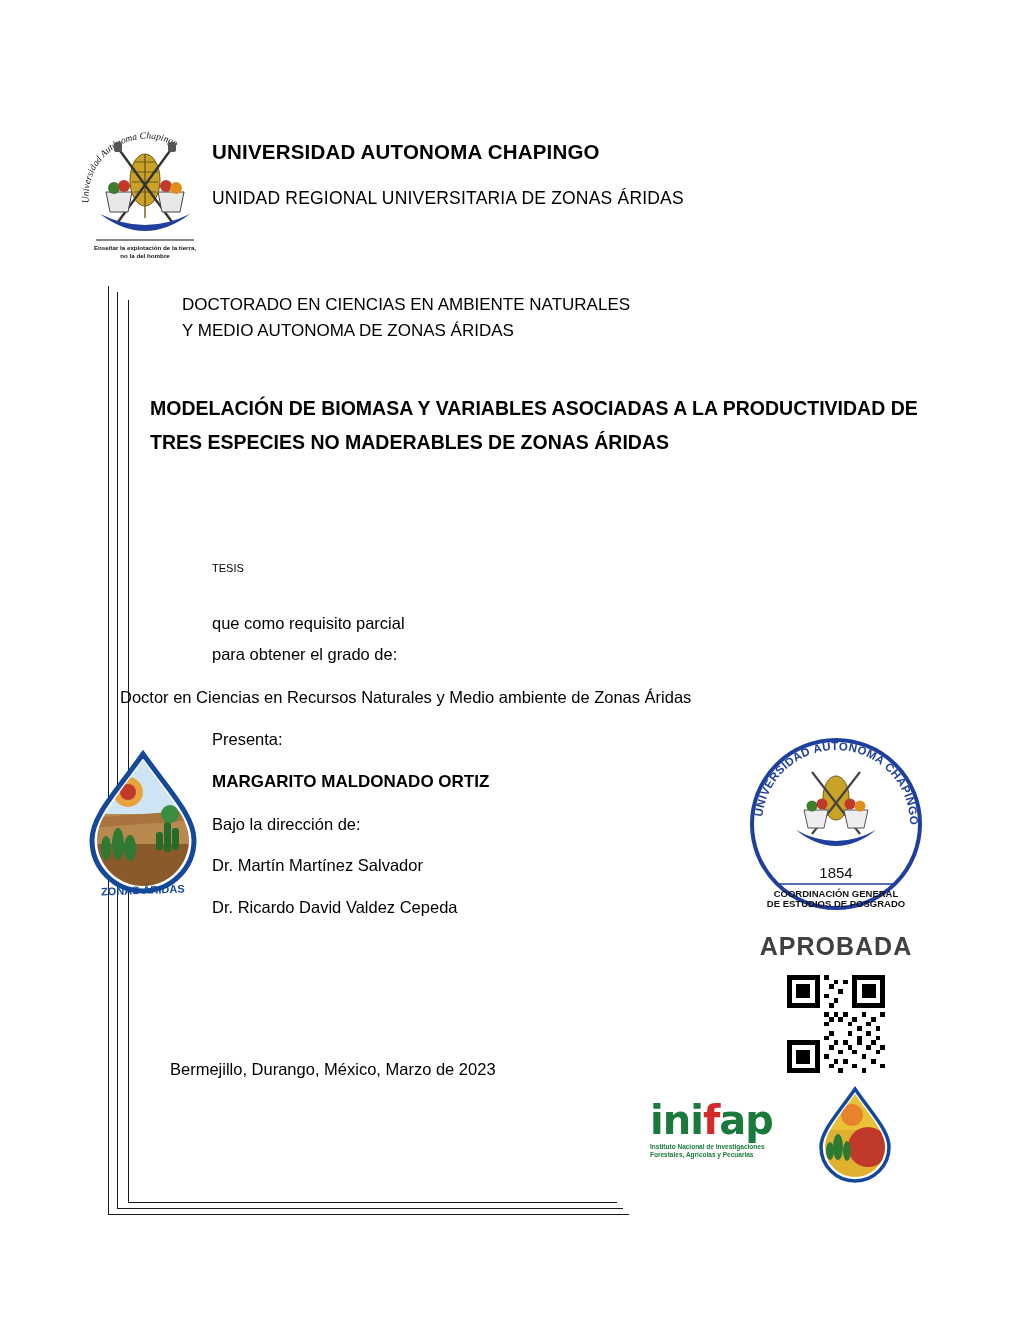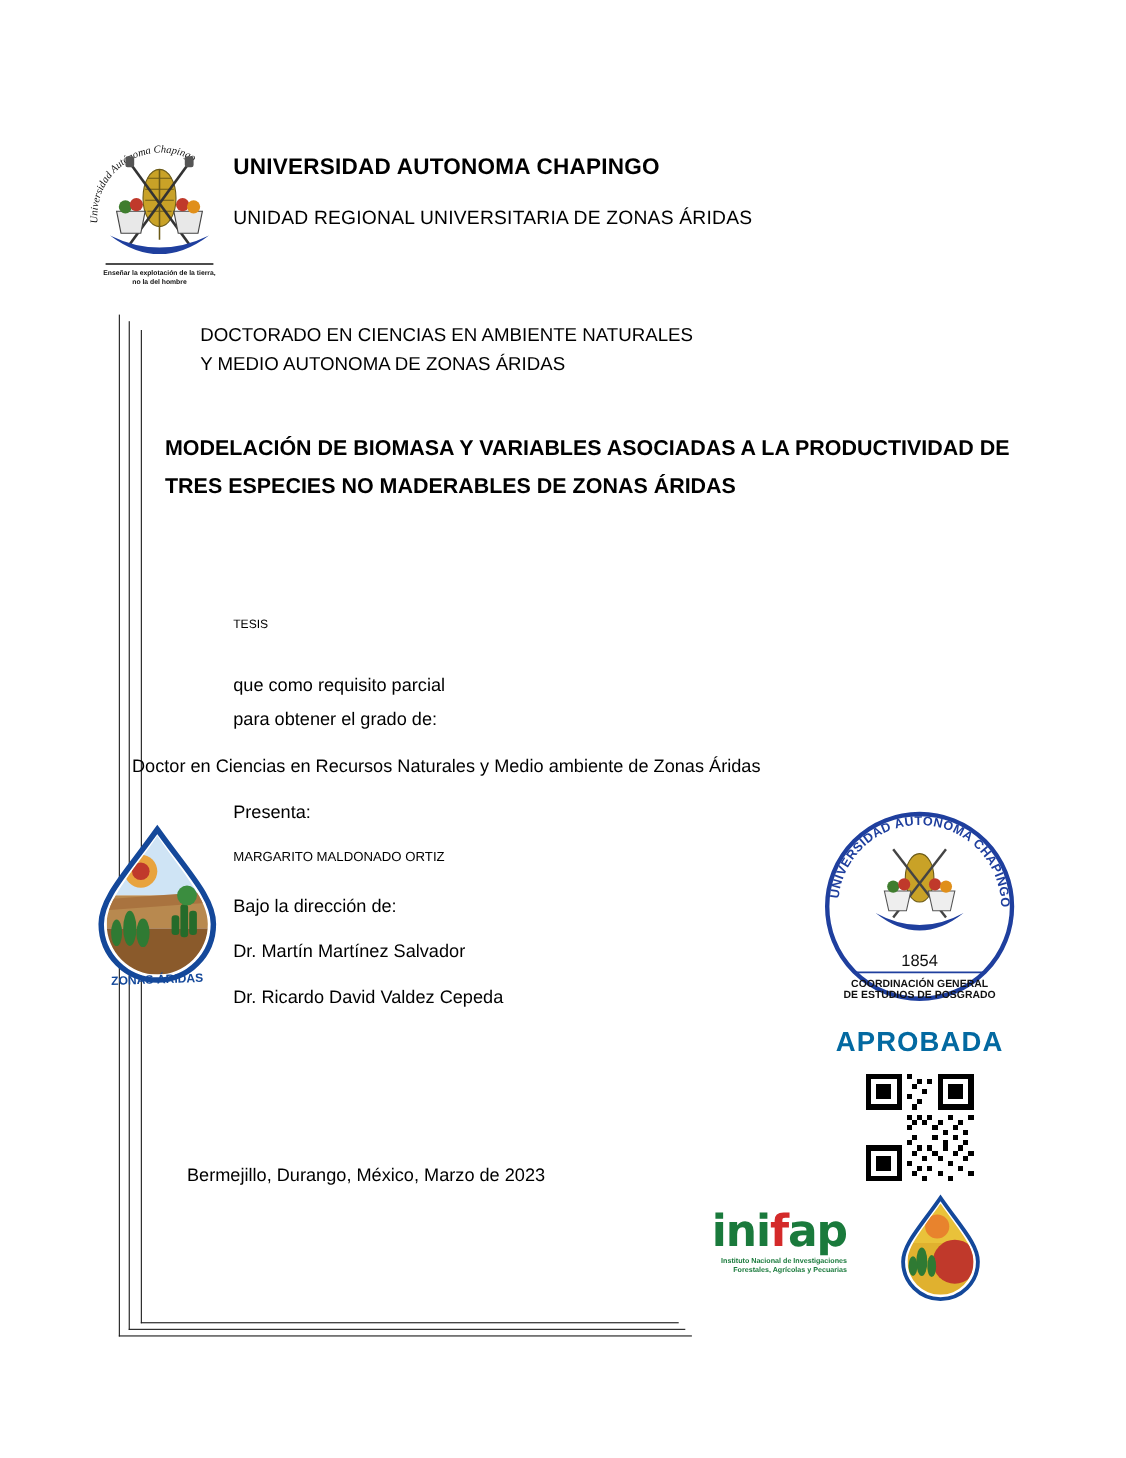--- a/index.html
+++ b/index.html
@@ -60,38 +60,38 @@
   .seal-block {
     position: absolute;
     left: 746px;
     top: 726px;
     width: 180px;
     text-align: center;
   }
   .seal-aprobada {
     font-size: 25px;
     font-weight: bold;
-    color: #0369a1;
+    color: #404040;
     letter-spacing: 1px;
     margin-top: 2px;
   }
   .qr-wrap {
     margin: 14px auto 0 auto;
     width: 108px;
     height: 98px;
   }
 
   
   .logo-inifap {
     position: absolute;
-    left: 620px;
+    left: 650px;
     top: 1100px;
     width: 150px;
     height: 70px;
-    text-align: right;
+    text-align: left;
   }
   .inifap-word {
     font-size: 40px;
     font-weight: bold;
     color: #1a7a3c;
     letter-spacing: -1px;
     line-height: 1;
     font-family: "DejaVu Sans", sans-serif;
   }
   .inifap-word .r { color: #d42a2a; }
@@ -139,21 +139,22 @@
   .grado-line {
     left: 120px; top: 688px; width: 880px;
     font-size: 16.5px;
   }
   .presenta {
     left: 212px; top: 730px; width: 740px;
     font-size: 16.5px;
   }
   .autor {
     left: 212px; top: 772px; width: 740px;
-    font-size: 12px;
+    font-size: 17px;
+    font-weight: bold;
   }
   .bajo {
     left: 212px; top: 815px; width: 740px;
     font-size: 16.5px;
   }
   .dir1 {
     left: 212px; top: 856px; width: 740px;
     font-size: 16.5px;
   }
   .dir2 {

